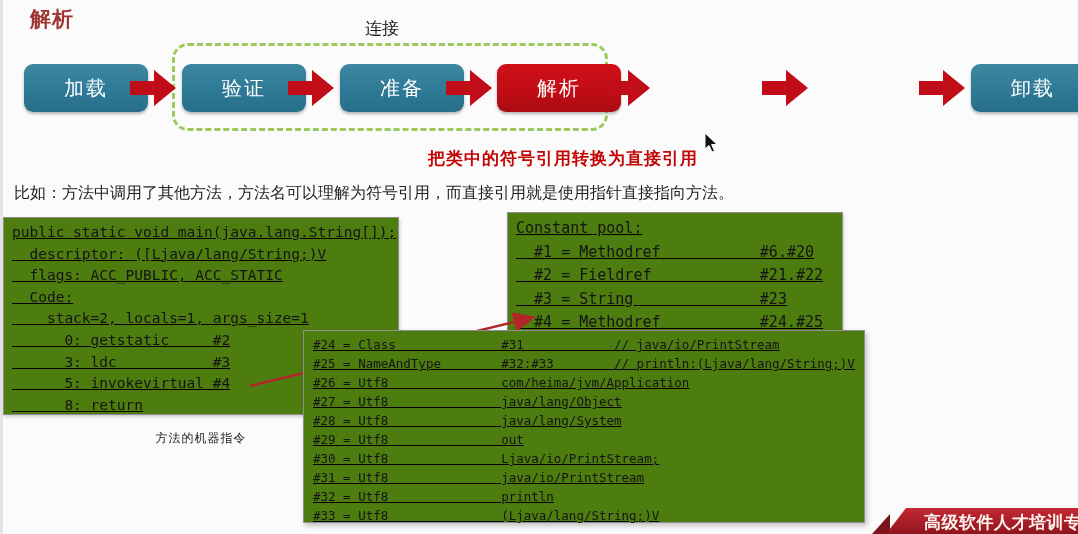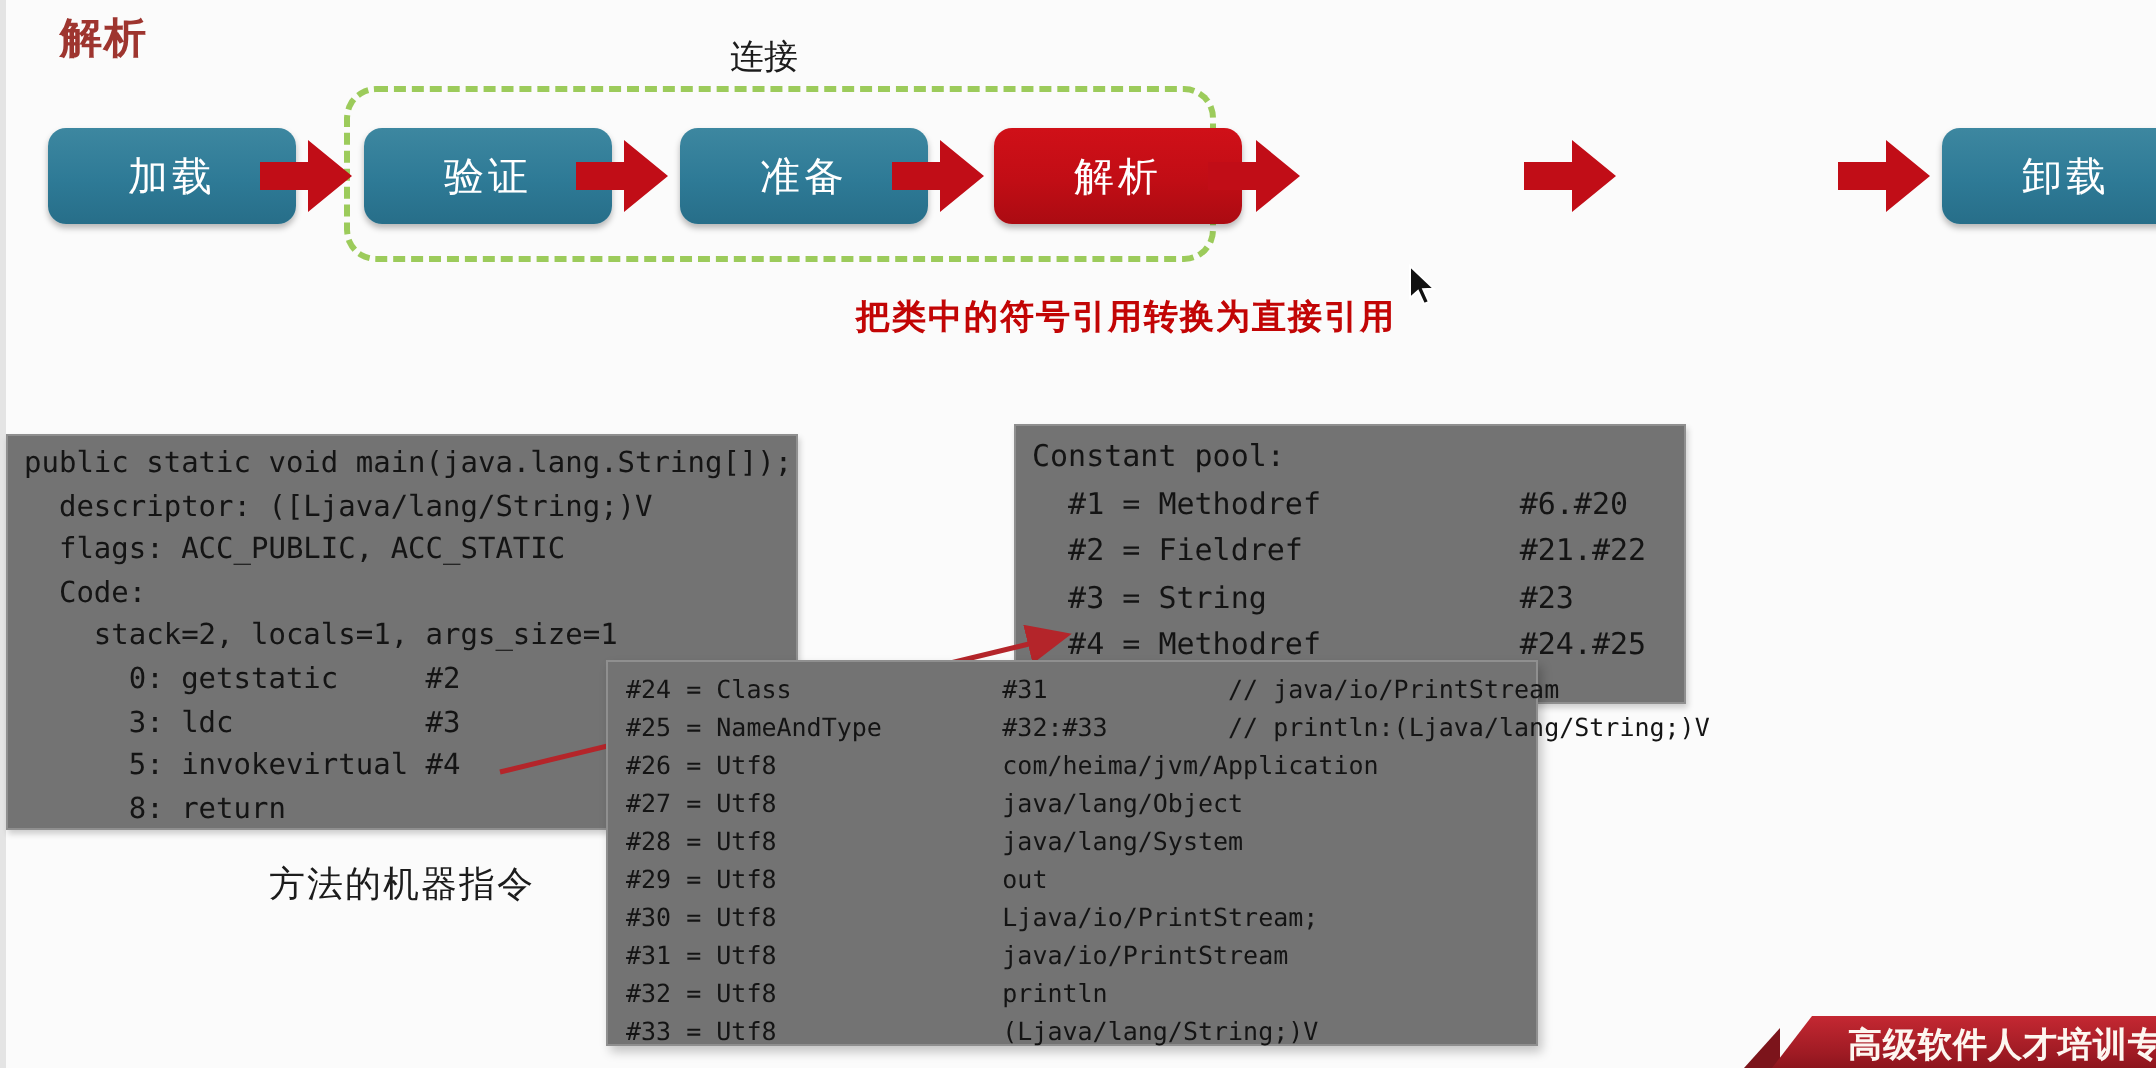--- a/index.html
+++ b/index.html
@@ -42,40 +42,41 @@
     font-size:17px; font-weight:bold; color:#c20505; letter-spacing:1px;text-align:center;
   }
 
   .description{
     position:absolute; left:14px; top:183px;
     font-size:16px; color:#1e1e1e;
   }
 
   
   .panel{
-    position:absolute; background:#737373; border:1px solid #8f8f8f;
+    position:absolute; background:#4d7c0f; border:1px solid #8f8f8f;
     box-shadow:1px 2px 3px rgba(0,0,0,.18);
+    text-decoration:underline;
   }
   .panel pre{
     font-family:"DejaVu Sans Mono","Liberation Mono",monospace;
     color:#141414; white-space:pre;
   }
   .panel--bytecode{ left:3px; top:217px; width:396px; height:198px; z-index:1; }
   .panel--bytecode pre{ font-size:14.5px; line-height:21.6px; padding:4px 0 0 8px; }
 
   .panel--pool{ left:507px; top:212px; width:336px; height:140px; z-index:2; }
   .panel--pool pre{ font-size:15px; line-height:23.5px; padding:4px 0 0 8px; }
 
-  .panel--detail{ left:303px; top:330px; width:466px; height:193px; z-index:4;
+  .panel--detail{ left:303px; top:330px; width:562px; height:193px; z-index:4;
     box-shadow:2px 3px 5px rgba(0,0,0,.22); }
   .panel--detail pre{ font-size:12.5px; line-height:19px; padding:4px 0 0 9px; }
 
   .bytecode-caption{
     position:absolute; left:3px; top:430px; width:396px; text-align:center;
-    font-size:18px; color:#1c1c1c; letter-spacing:1px; z-index:1;
+    font-size:12px; color:#1c1c1c; letter-spacing:1px; z-index:1;
   }
 
   .connector{ position:absolute; left:0; top:0; z-index:3; pointer-events:none; }
 
   .cursor{ position:absolute; left:704px; top:132px; z-index:6; }
 
   
   .banner{
     position:absolute; right:0; bottom:0; left:872px; height:26px; z-index:5;text-align:center;
   }
@@ -139,20 +140,21 @@
       </svg>
     </div>
   <div class="flow-arrow" style="left:919px">
       <svg width="46" height="36">
         <polygon points="0,11 24,11 24,0 46,18 24,36 24,25 0,25" fill="#c10d17"></polygon>
       </svg>
     </div>
 
   <div class="flow-note">把类中的符号引用转换为直接引用</div>
 
+  <div class="description">比如：方法中调用了其他方法，方法名可以理解为符号引用，而直接引用就是使用指针直接指向方法。</div>
 
   <div class="panel panel--bytecode">
     <pre>public static void main(java.lang.String[]);
   descriptor: ([Ljava/lang/String;)V
   flags: ACC_PUBLIC, ACC_STATIC
   Code:
     stack=2, locals=1, args_size=1
       0: getstatic     #2
       3: ldc           #3
       5: invokevirtual #4

